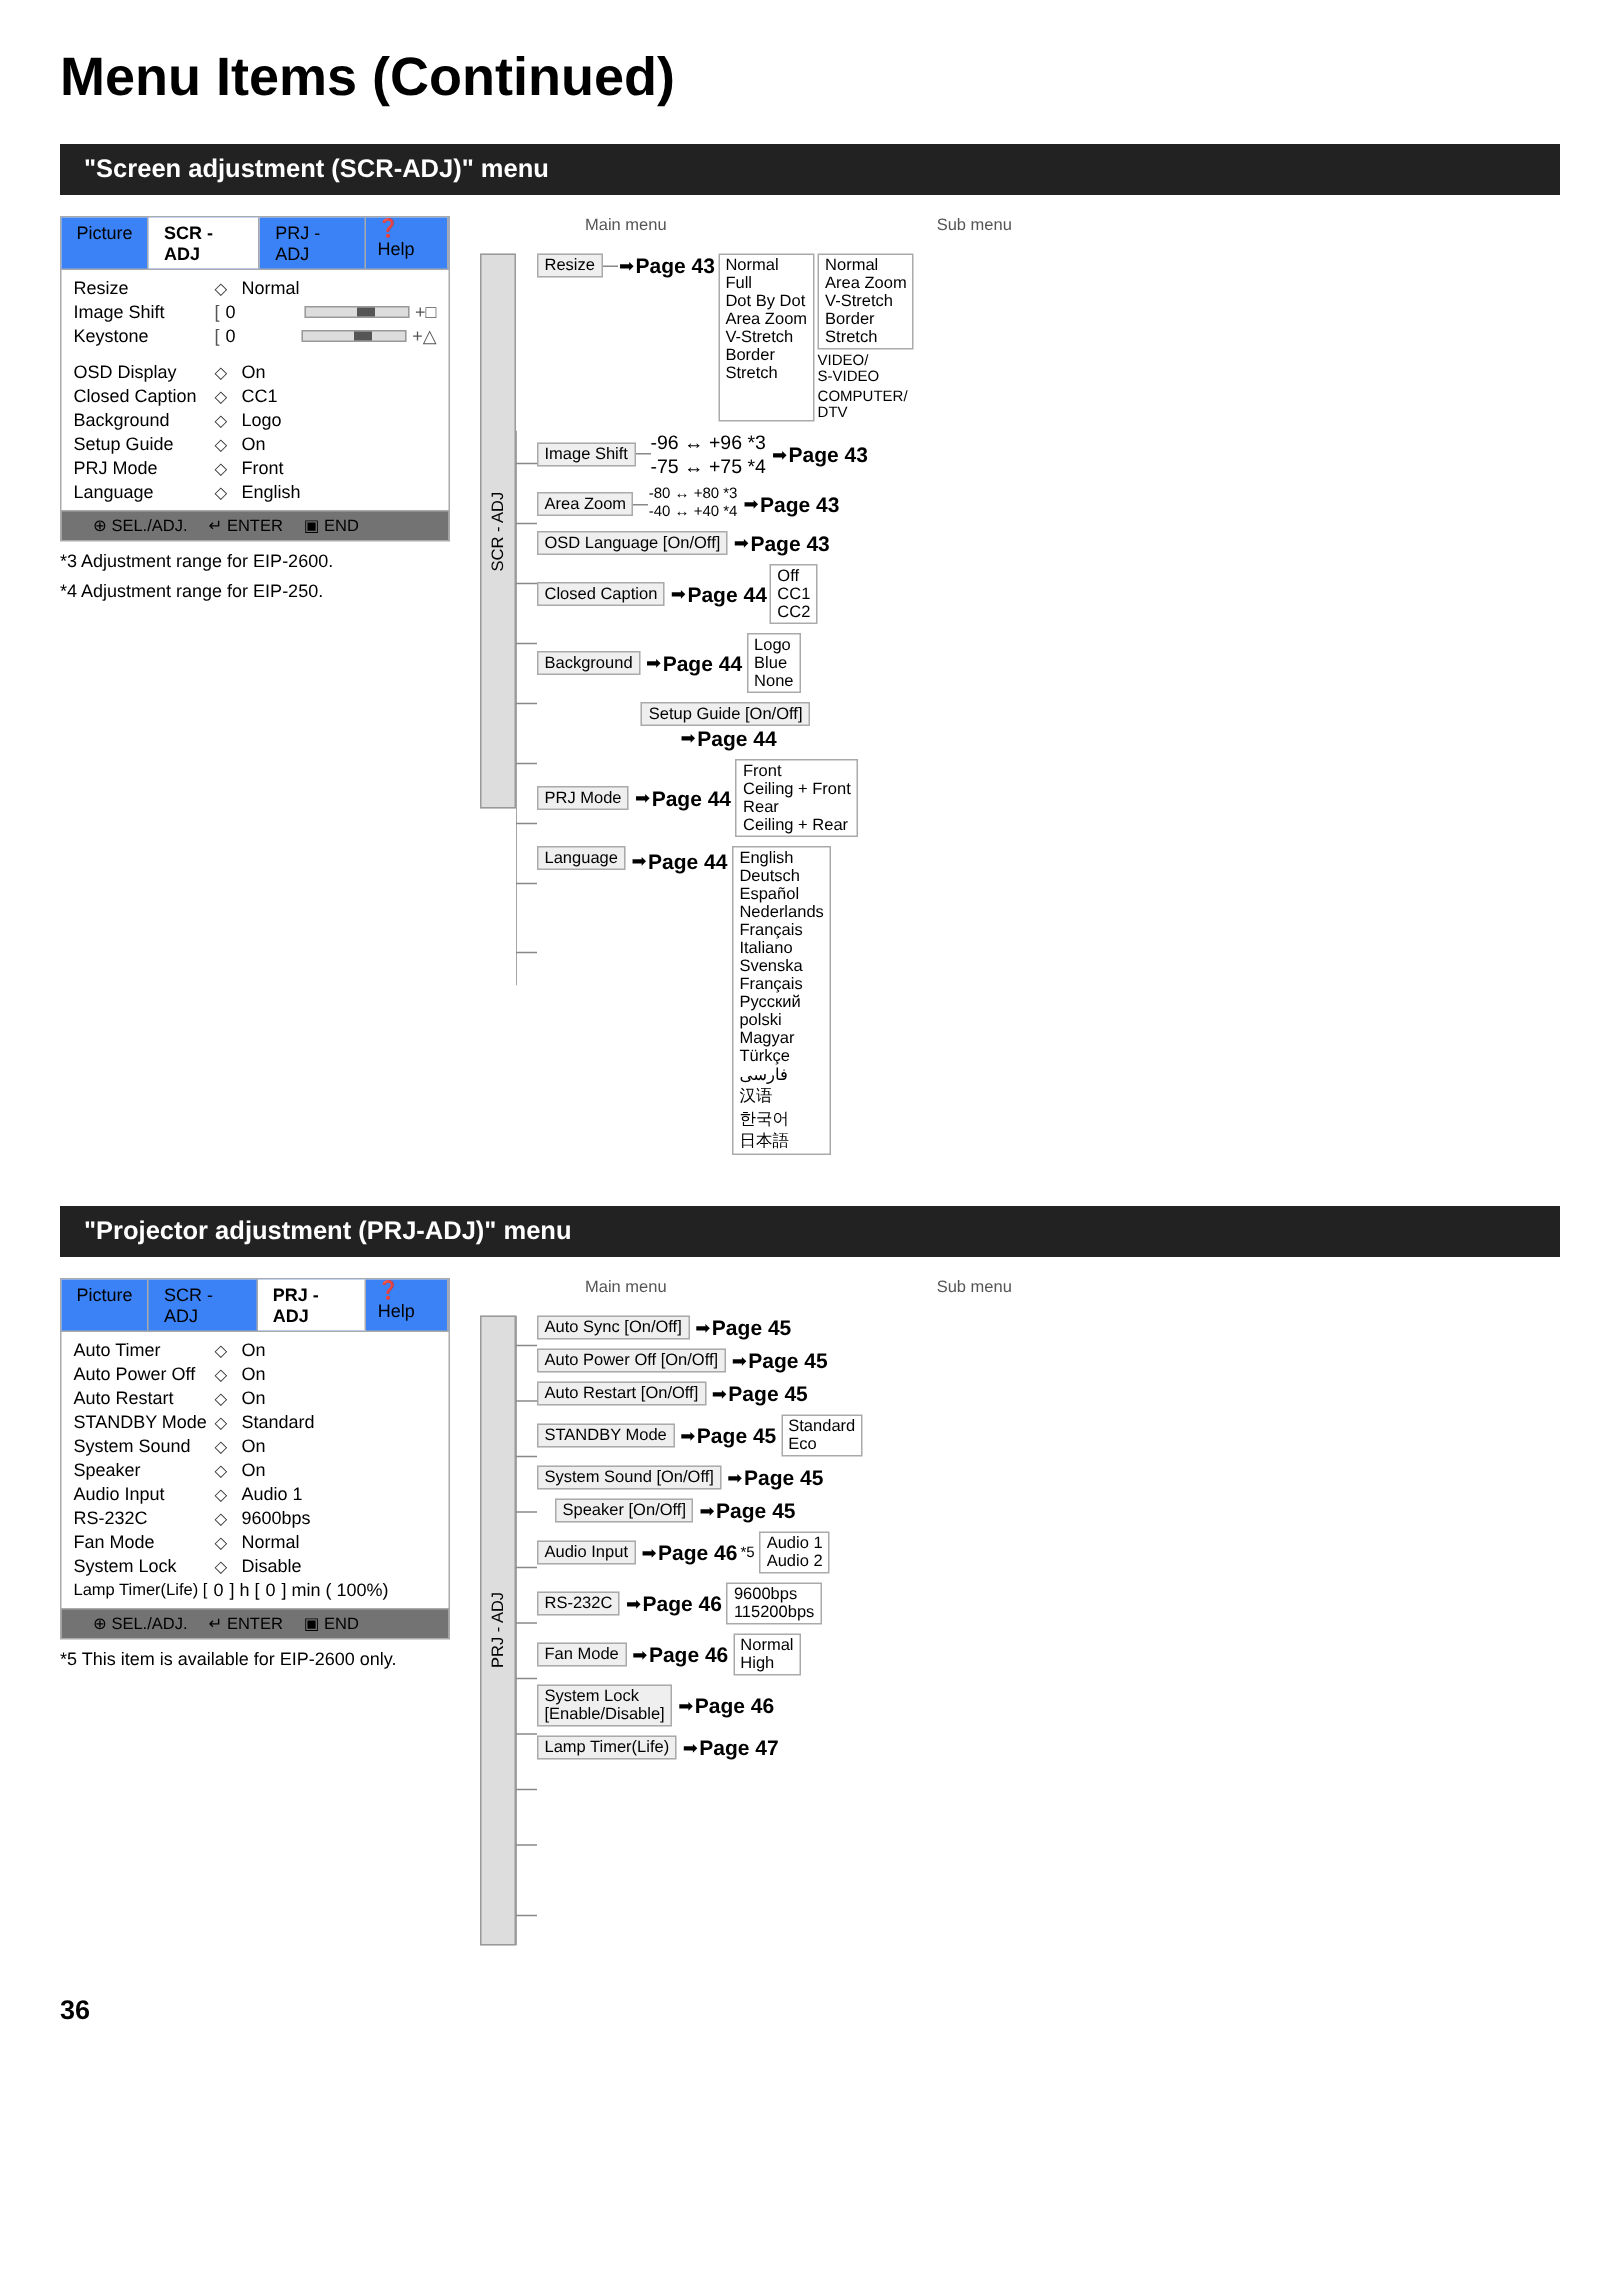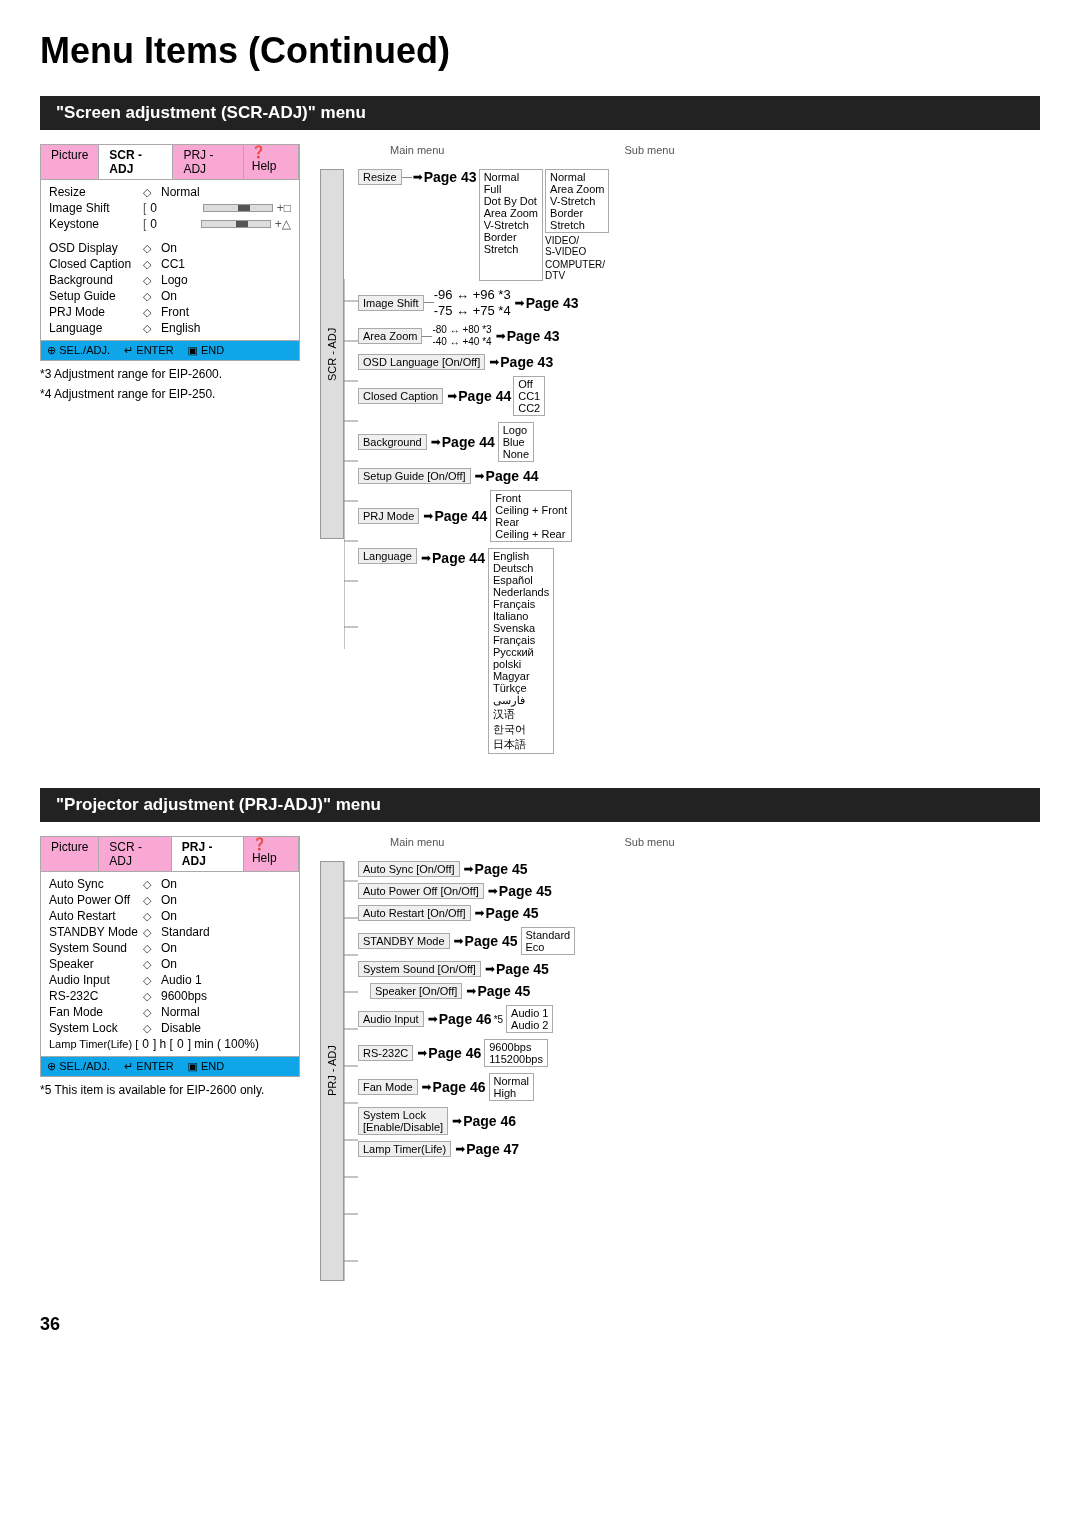--- a/index.html
+++ b/index.html
@@ -38,21 +38,21 @@
     .menu-panel {
       border: 1px solid #aaa;
       width: 260px;
       min-width: 230px;
       font-size: 12px;
       flex-shrink: 0;
     }
     .menu-panel-header {
       display: flex;
       flex-direction: row;
-      background: #f9a8d4;
+      background: #3b82f6;
       border-bottom: 1px solid #aaa;
       font-size: 12px;
       font-weight: normal;
     }
     .menu-panel-header .tab {
       padding: 3px 10px;
       border-right: 1px solid #aaa;
     }
     .menu-panel-header .tab.active {
       background: #fff;
@@ -100,23 +100,23 @@
       height: 100%;
       background: #555;
       width: 12px;
     }
     .bracket { font-size: 12px; color: #555; }
     .menu-panel-footer {
       border-top: 1px solid #aaa;
       display: flex;
       flex-direction: row;
       font-size: 11px;
-      padding: 3px 6px;
+      padding: 3px 21px;
       gap: 14px;
-      background: #0ea5e9;
+      background: #737373;
     }
     .menu-panel-footer span { display: flex; align-items: center; gap: 3px; }
     .spacer-row { height: 8px; }
 
     
     .footnote { font-size: 12px; margin-top: 6px; margin-bottom: 6px; }
 
     
     .page-num-bottom {
       font-size: 18px;
@@ -344,21 +344,21 @@
               <span style="font-size:12px;">➡</span>
               <b style="font-size:14px;">Page 44</b>
             </div>
             <div class="bt-sub-box" style="margin-left:3px;">
               <span>Logo</span>
                 <span>Blue</span>
                 <span>None</span>
             </div>
           </div>
 
-          <div style="display:flex;flex-direction:row;align-items:center;margin-bottom:4px;">
+          <div style="display:flex;flex-direction:column;align-items:center;margin-bottom:4px;">
             <div class="bt-node-box">Setup Guide [On/Off]</div>
             <div style="display:flex;align-items:center;gap:1px;margin-left:4px;">
               <span style="font-size:12px;">➡</span>
               <b style="font-size:14px;">Page 44</b>
             </div>
           </div>
 
           <div style="display:flex;flex-direction:row;align-items:center;margin-bottom:4px;">
             <div class="bt-node-box">PRJ Mode</div>
             <div style="display:flex;align-items:center;gap:1px;margin-left:4px;">
@@ -413,21 +413,21 @@
     <div>
       <div class="menu-panel">
         <div class="menu-panel-header">
           <div class="tab">Picture</div>
           <div class="tab">SCR - ADJ</div>
           <div class="tab active">PRJ - ADJ</div>
           <div class="tab help-tab">❓ Help</div>
         </div>
         <div class="menu-panel-body">
           <div class="menu-row">
-            <span class="label">Auto Sync</span>
+            <span class="label">Auto Timer</span>
             <span class="arrow">◇</span>
             <span class="value">On</span>
           </div>
           <div class="menu-row">
             <span class="label">Auto Power Off</span>
             <span class="arrow">◇</span>
             <span class="value">On</span>
           </div>
           <div class="menu-row">
             <span class="label">Auto Restart</span>

